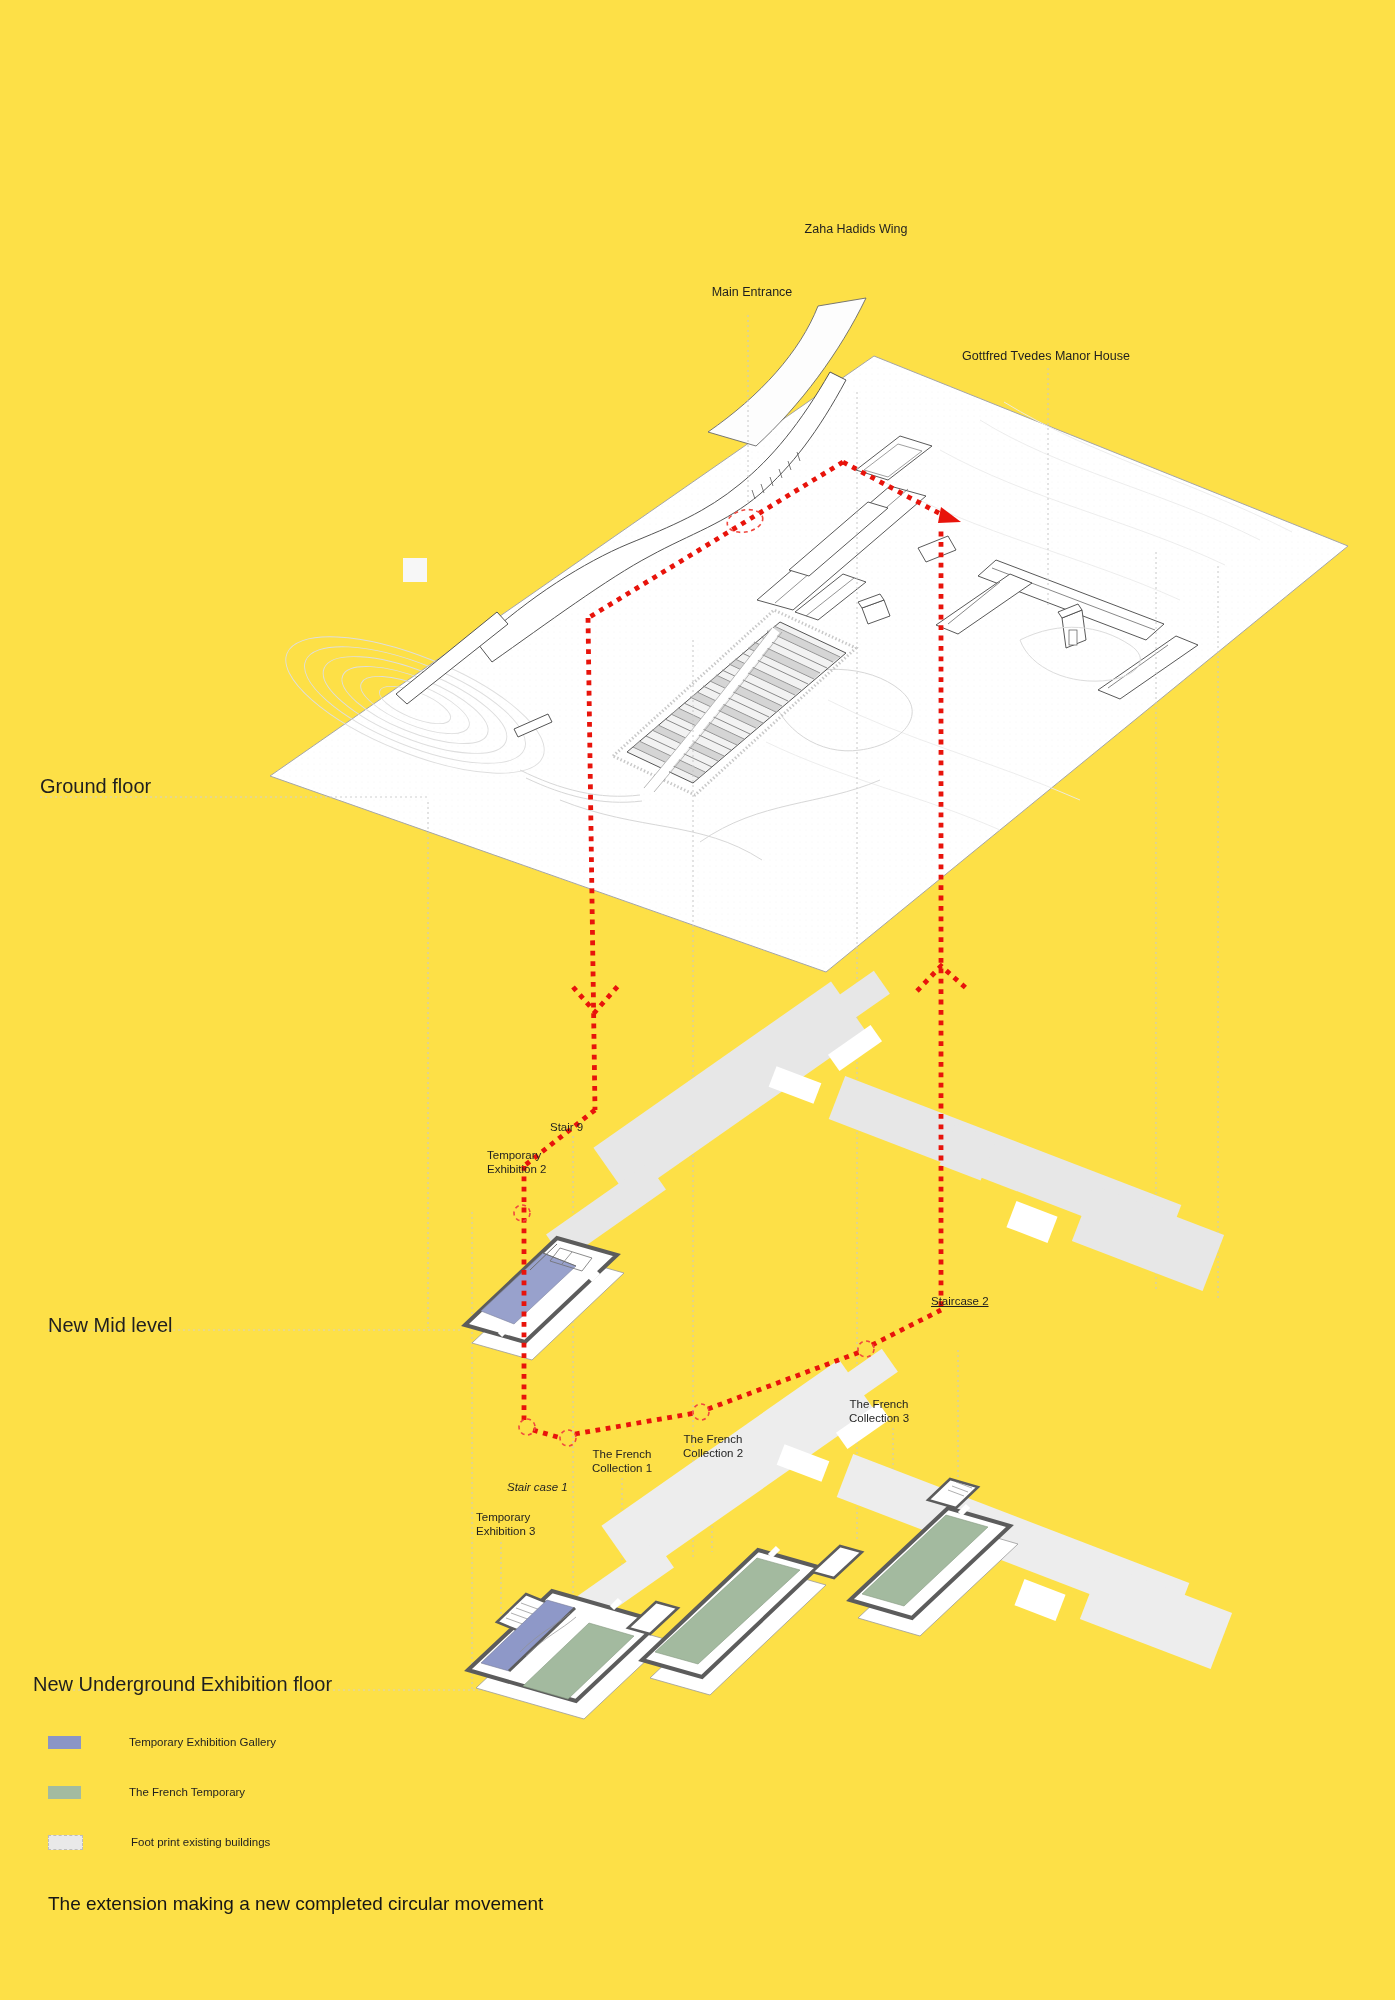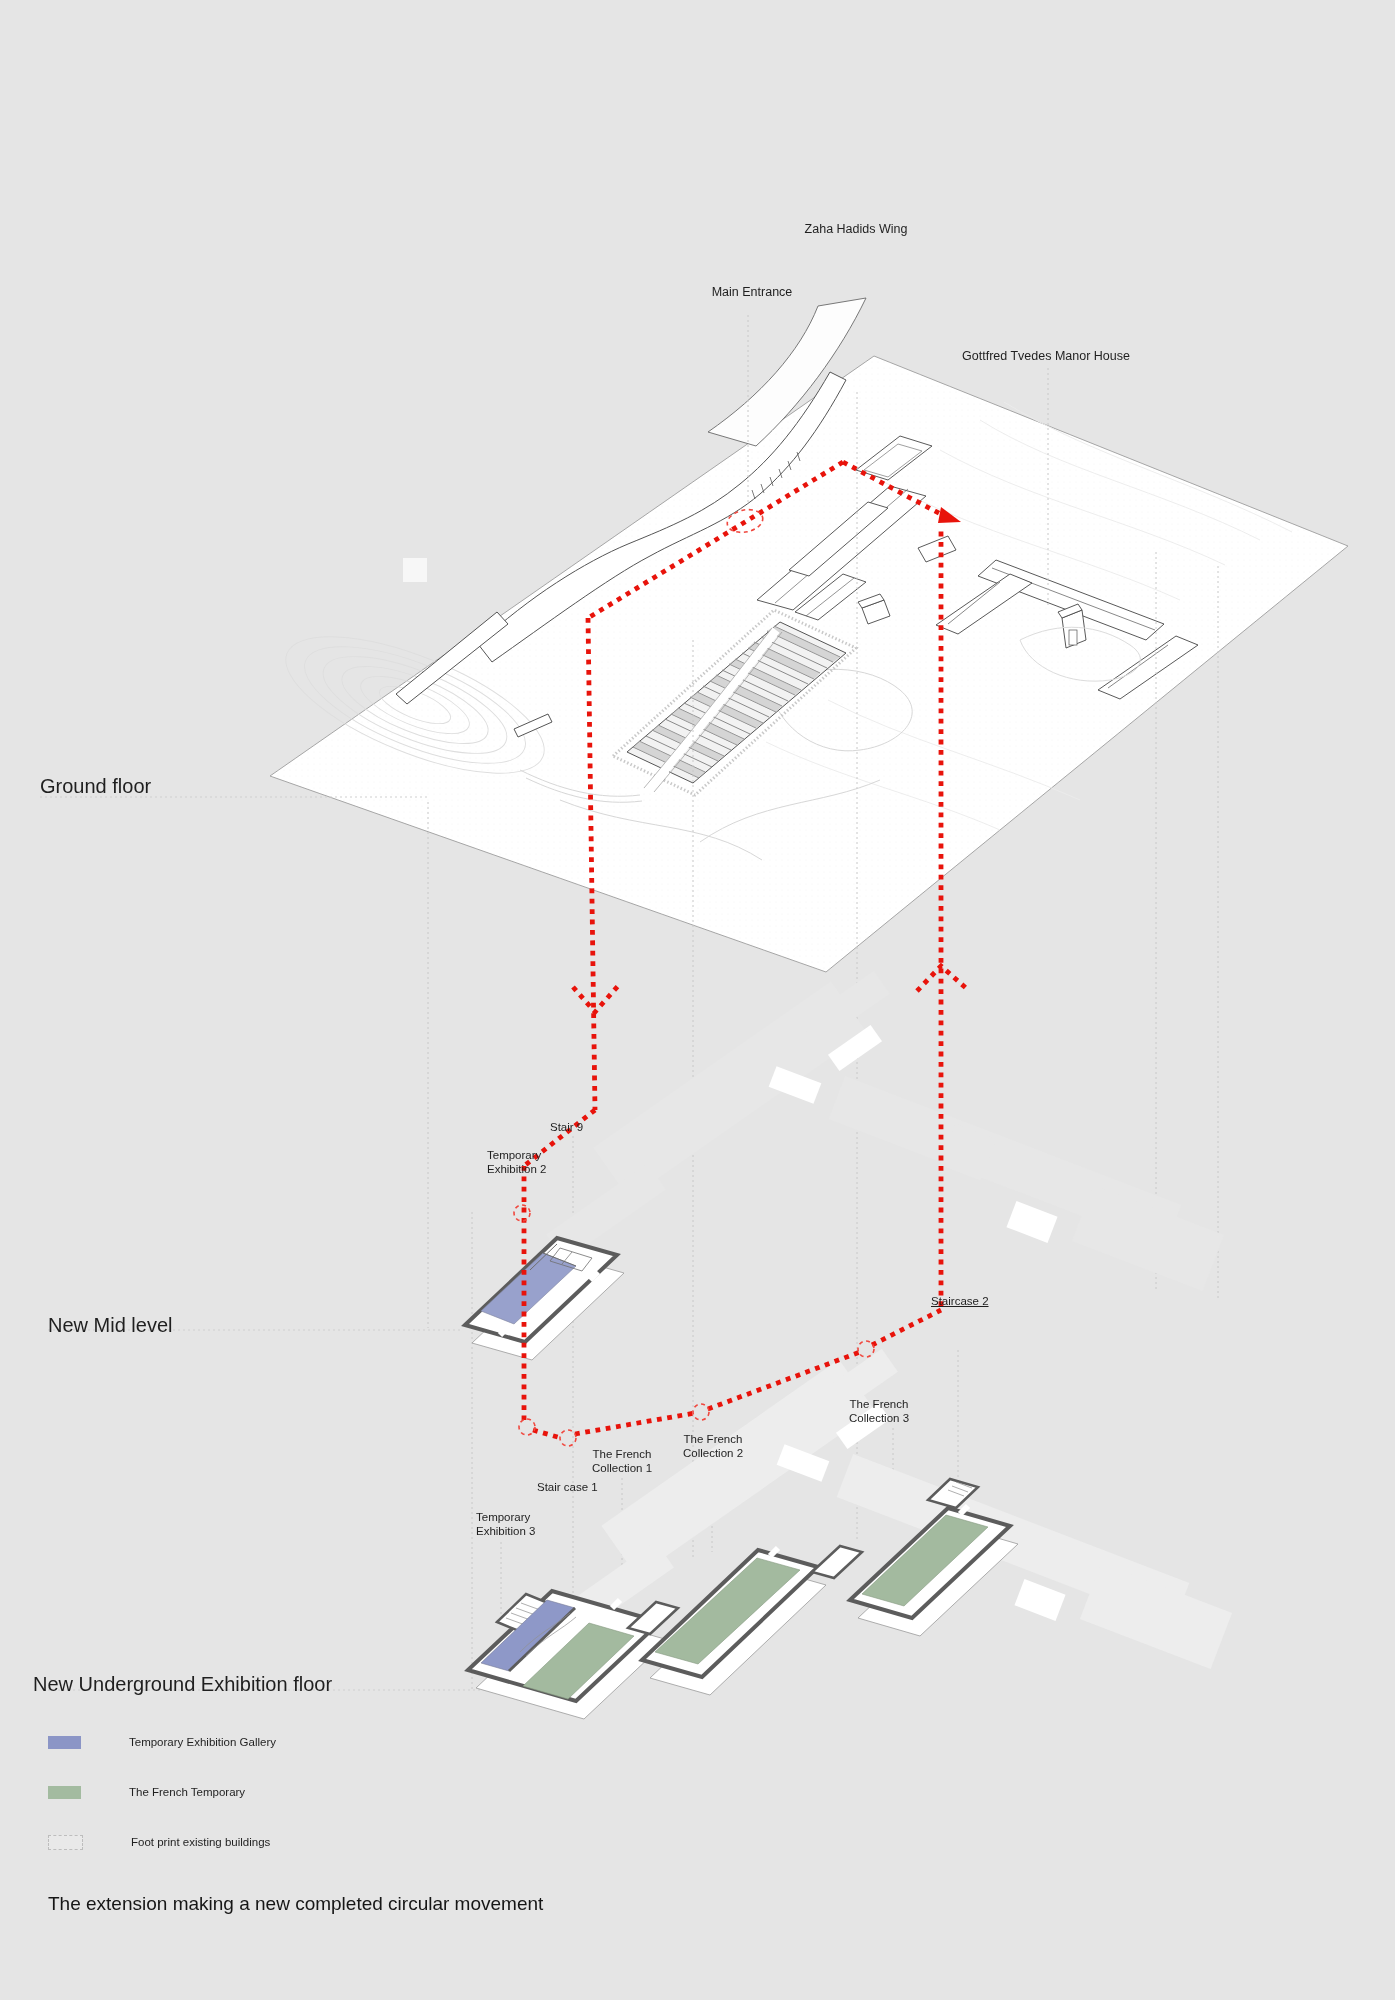--- a/index.html
+++ b/index.html
@@ -1,16 +1,16 @@
 <!DOCTYPE html>
 <html><head>
 <meta charset="utf-8">
 <style>
   html,body{margin:0;padding:0;background:#fff;}
-  #canvas{position:relative;width:1395px;height:2000px;background:#e5e5e5;overflow:hidden;
+  #canvas{position:relative;width:1395px;height:2000px;background:#fde047;overflow:hidden;
           font-family:"Liberation Sans", sans-serif;color:#1e1e1e;}
   #drawing{position:absolute;left:0;top:0;}
   .lbl{position:absolute;white-space:pre-line;line-height:1.25;color:#1f1f1f;}
   .lbl.small{font-size:11.5px;}
   .lbl.top{font-size:12.5px;}
   .lbl.floor{font-size:20px;margin-top:12px;}
   .lbl.center{transform:translateX(-50%);text-align:center;}
   .caption{position:absolute;font-size:19px;font-weight:500;color:#161616;}
   .legend{position:absolute;left:48px;top:1705px;}
   .legend-row{display:flex;align-items:center;height:26px;margin-top:24px;}
@@ -295,21 +295,21 @@
 <div class="lbl small" style="left:550px;top:1120px;">Stair 9</div>
 <div class="lbl small" style="left:487px;top:1148px;">Temporary
 Exhibition 2</div>
 <div class="lbl small" style="left:931px;top:1294px;text-decoration:underline;">Staircase 2</div>
 <div class="lbl small center" style="left:879px;top:1397px;">The French
 Collection 3</div>
 <div class="lbl small center" style="left:713px;top:1432px;">The French
 Collection 2</div>
 <div class="lbl small center" style="left:622px;top:1447px;">The French
 Collection 1</div>
-<div class="lbl small" style="left:537px;top:1480px;">Stair case 1</div>
+<div class="lbl small" style="left:507px;top:1480px;font-style:italic;">Stair case 1</div>
 <div class="lbl small" style="left:476px;top:1510px;">Temporary
 Exhibition 3</div>
 
 <div class="legend">
   <div class="legend-row">
     <span class="swatch" style="background: rgb(139, 149, 198);"></span>
     <span class="legend-label">Temporary Exhibition Gallery</span>
   </div>
   <div class="legend-row">
     <span class="swatch" style="background: rgb(163, 187, 160);"></span>

